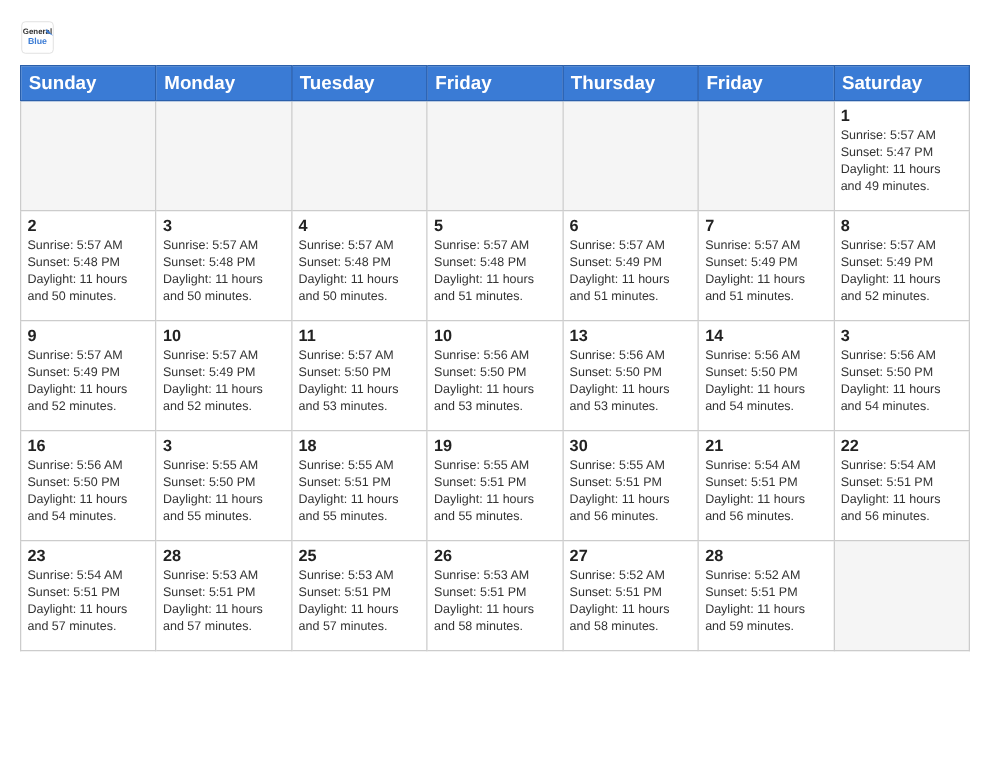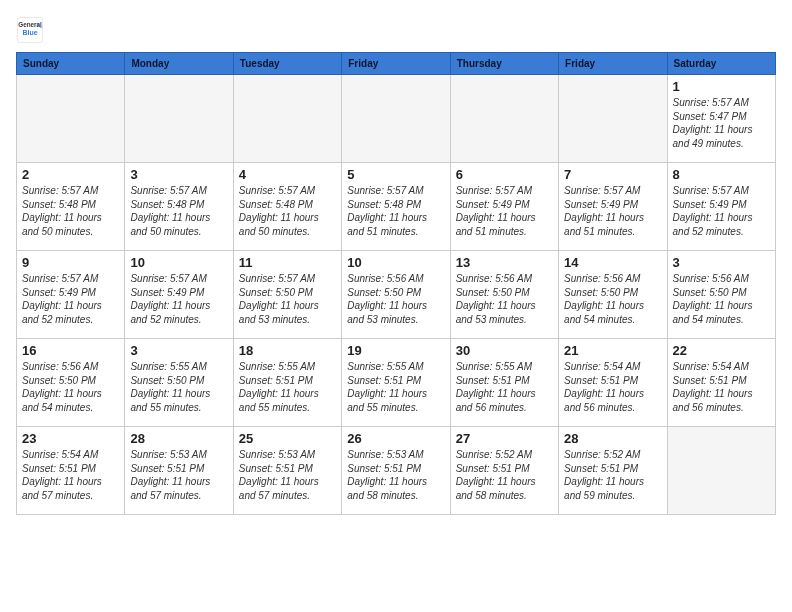--- a/index.html
+++ b/index.html
@@ -38,22 +38,22 @@
       font-size: 14px;
       color: #444;
     }
     .calendar {
       width: 100%;
       border-collapse: collapse;
       border: 1px solid #ccc;
     }
     .calendar th {
       background: #3a7bd5;
-      color: #0f172a;
-      font-size: 10px;
+      color: #ffffff;
+      font-size: 15px;
       font-weight: bold;
       padding: 5px 6px;
       text-align: left;
       border: 1px solid #2a5faa;
     }
     .calendar td {
       vertical-align: top;
       border: 1px solid #ccc;
       width: calc(100% / 7);
       height: 90px;
@@ -69,21 +69,20 @@
       font-size: 13px;
       font-weight: bold;
       color: #222;
       display: block;
       margin-bottom: 2px;
     }
     .day-info {
       font-size: 10px;
       color: #333;
       line-height: 1.35;
-      font-style: italic;
     }
     tr.week-row td {
       height: 88px;
     }
   </style>
 </head>
 <body>
 
 <div class="header">
   <div class="logo">

